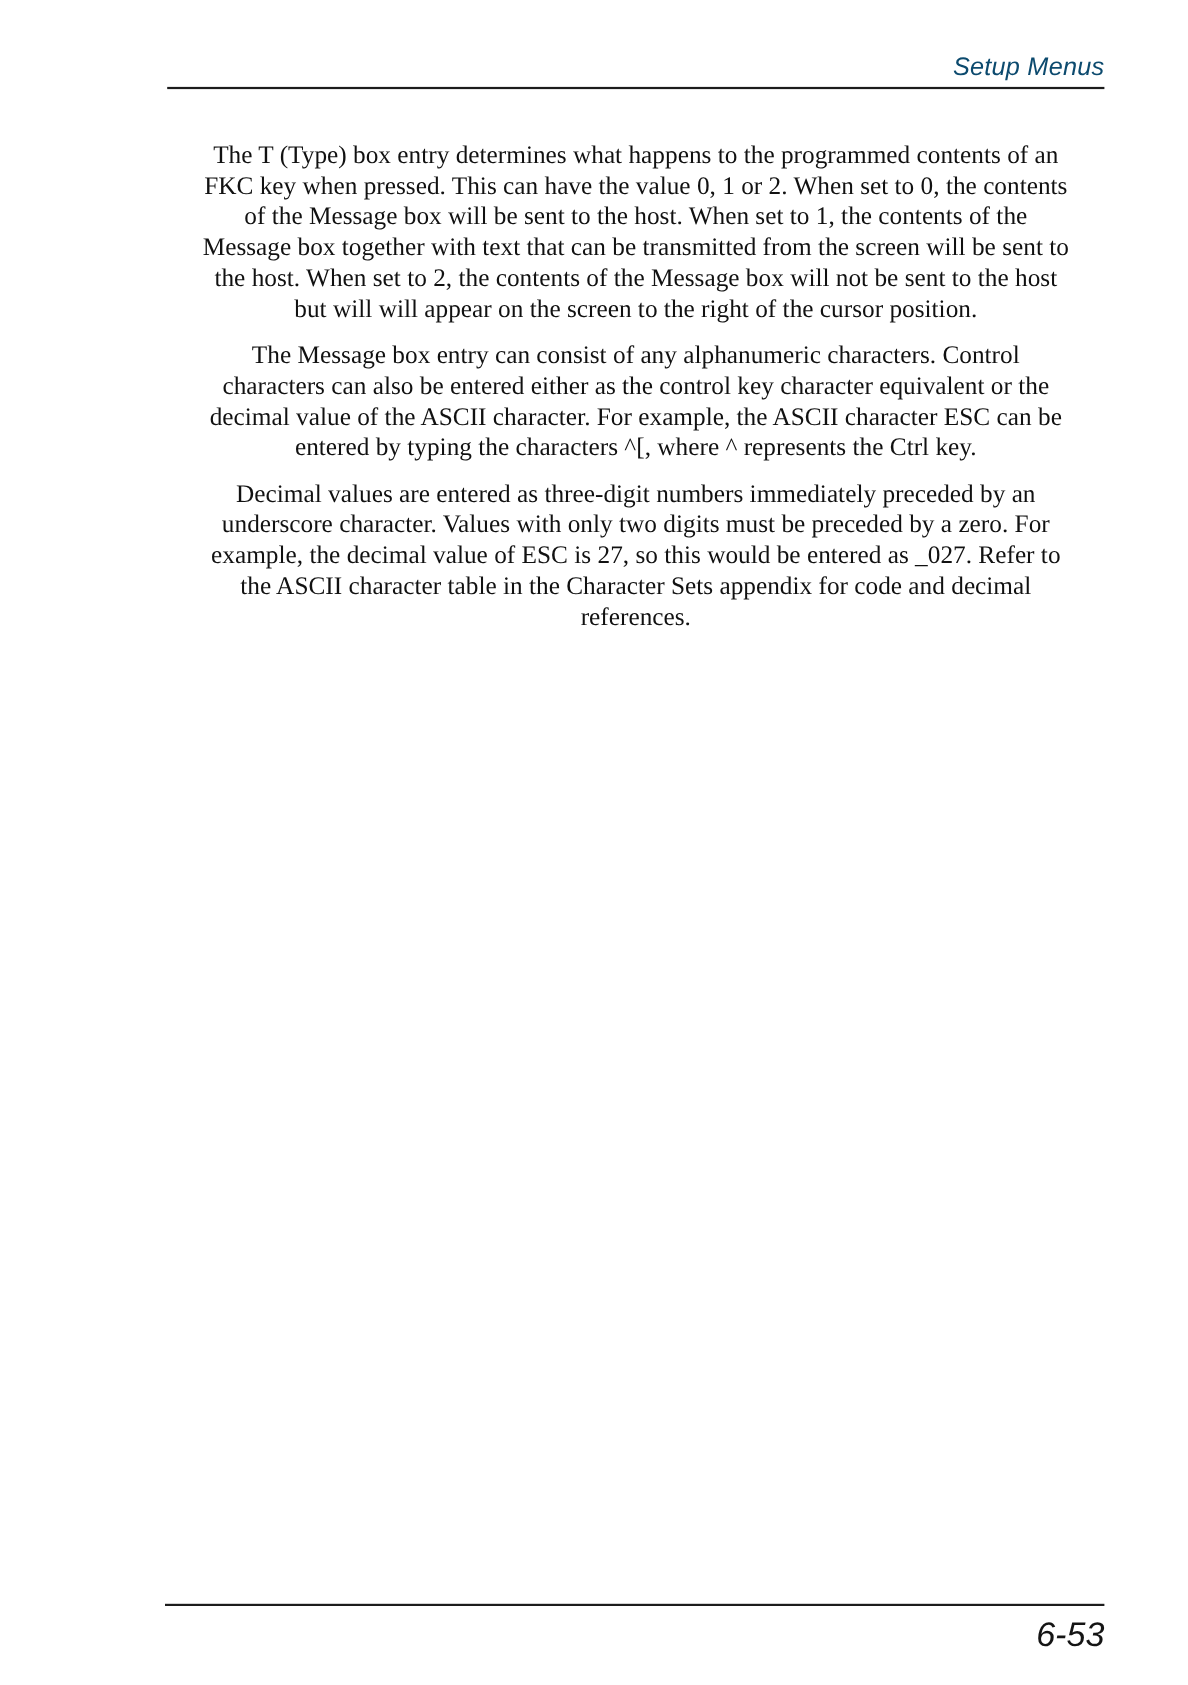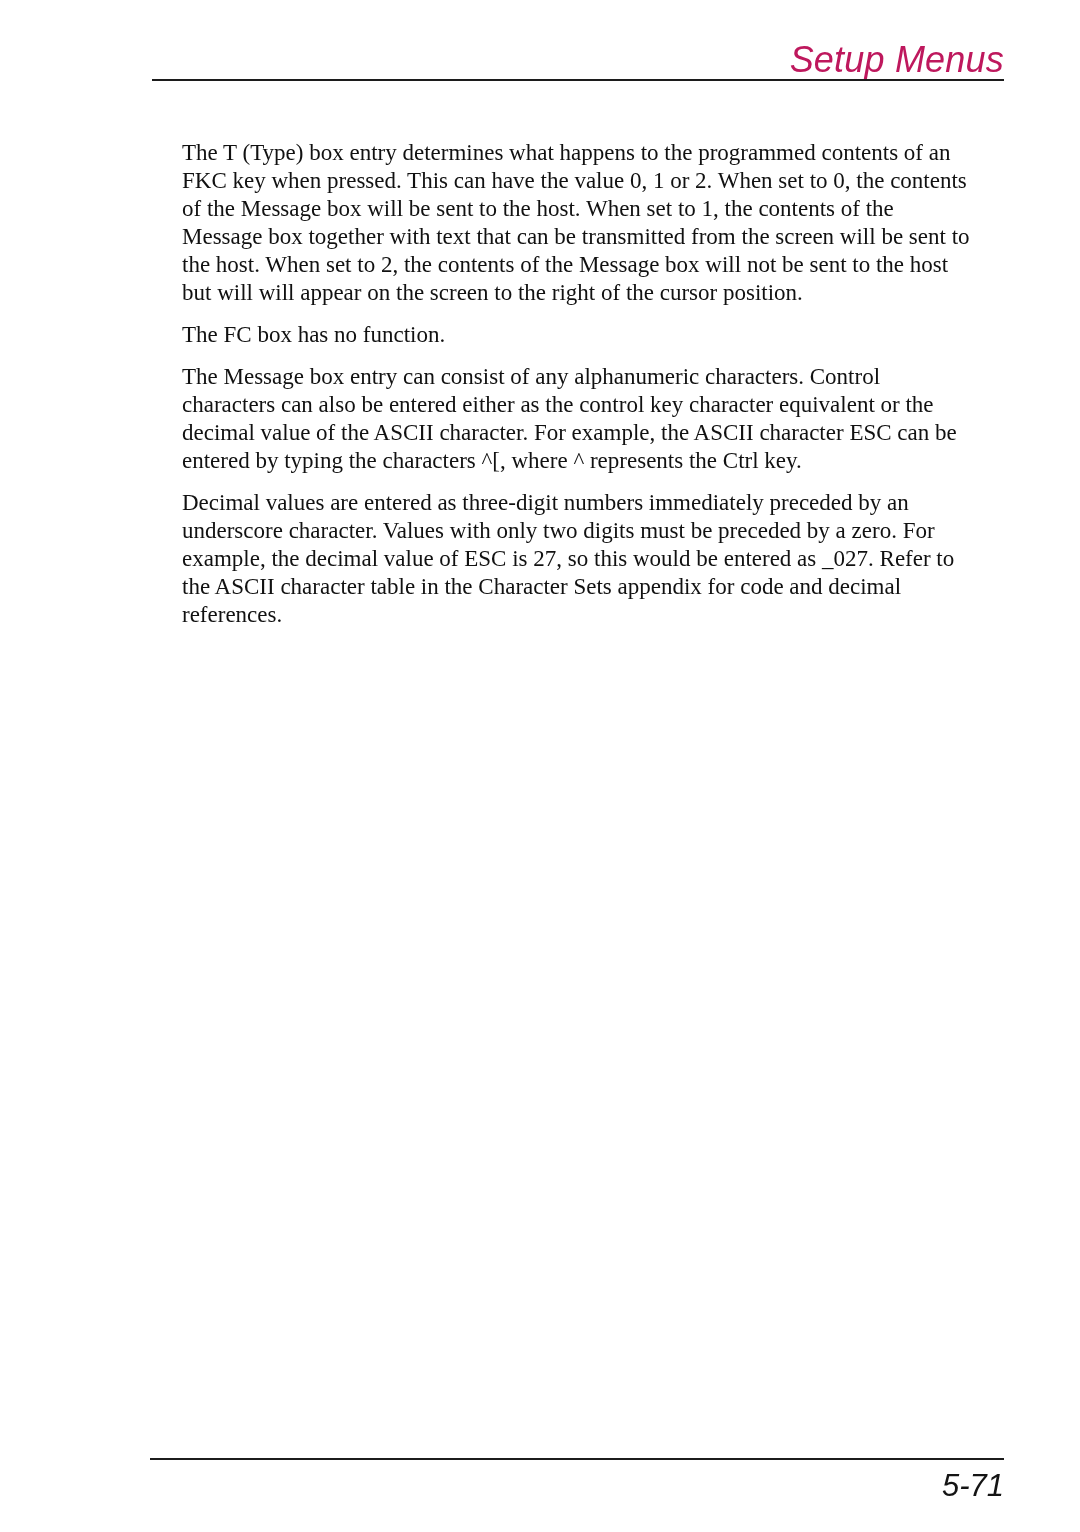--- a/index.html
+++ b/index.html
@@ -15,23 +15,23 @@
     color: #111111;
     overflow: hidden;
   }
   
   .header-title {
     position: absolute;
     top: 44px;
     right: 76px;
     font-family: "Liberation Sans", sans-serif;
     font-style: italic;
-    font-size: 36px;
+    font-size: 23px;
     line-height: 32px;
-    color: #be185d;
+    color: #0c4a6e;
     letter-spacing: 0.2px;
   }
   .header-rule {
     position: absolute;
     top: 79px;
     left: 152px;
     width: 852px;
     height: 2px;
     background: #1c1c1c;
   }
@@ -40,22 +40,22 @@
     position: absolute;
     top: 127px;
     left: 182px;
     width: 792px;
     font-family: "Liberation Serif", "DejaVu Serif", serif;
     font-size: 23px;
     line-height: 28px;
     color: #111111;
   }
   .doc-body p.para {
-    margin: 12px 0 14px 0;
-    text-align: left;
+    margin: 0 0 14px 0;
+    text-align: center;
   }
   .doc-body .b { font-weight: normal; }
   .doc-body .i { }
   
   .footer-rule {
     position: absolute;
     top: 1458px;
     left: 150px;
     width: 854px;
     height: 2px;
@@ -76,22 +76,21 @@
 <body>
 
 <div class="page">
 
   <div class="header-title">Setup Menus</div>
 
   <div class="header-rule"></div>
 
   <div class="doc-body">
       <p class="para"><span>The T (Type) box entry determines what happens to the programmed contents of an FKC key when pressed. This can have the value 0, 1 or 2. When set to 0, the contents of the Message box will be sent to the host. When set to 1, the contents of the Message box together with text that can be transmitted from the screen will be sent to the host. When set to 2, the contents of the Message box will not be sent to the host but will will appear on the screen to the right of the cursor position.</span></p>
-      <p class="para"><span>The FC box has no function.</span></p>
       <p class="para"><span>The Message box entry can consist of any alphanumeric characters. Control characters can also be entered either as the control key character equivalent or the decimal value of the ASCII character. For example, the ASCII character </span><span class="b">ESC</span><span> can be entered by typing the characters </span><span class="b">^[</span><span>, where </span><span class="b">^</span><span> represents the </span><span class="b">Ctrl</span><span> key.</span></p>
       <p class="para"><span>Decimal values are entered as three-digit numbers immediately preceded by an underscore character. Values with only two digits must be preceded by a zero. For example, the decimal value of </span><span class="b">ESC</span><span> is 27, so this would be entered as </span><span class="b">_027</span><span>. Refer to the ASCII character table in the </span><span class="i">Character Sets</span><span> appendix for code and decimal references.</span></p>
     </div>
 
   <div class="footer-rule"></div>
 
-  <div class="footer-page-number">5-71</div>
+  <div class="footer-page-number">6-53</div>
 
 </div>
 
 </body></html>

